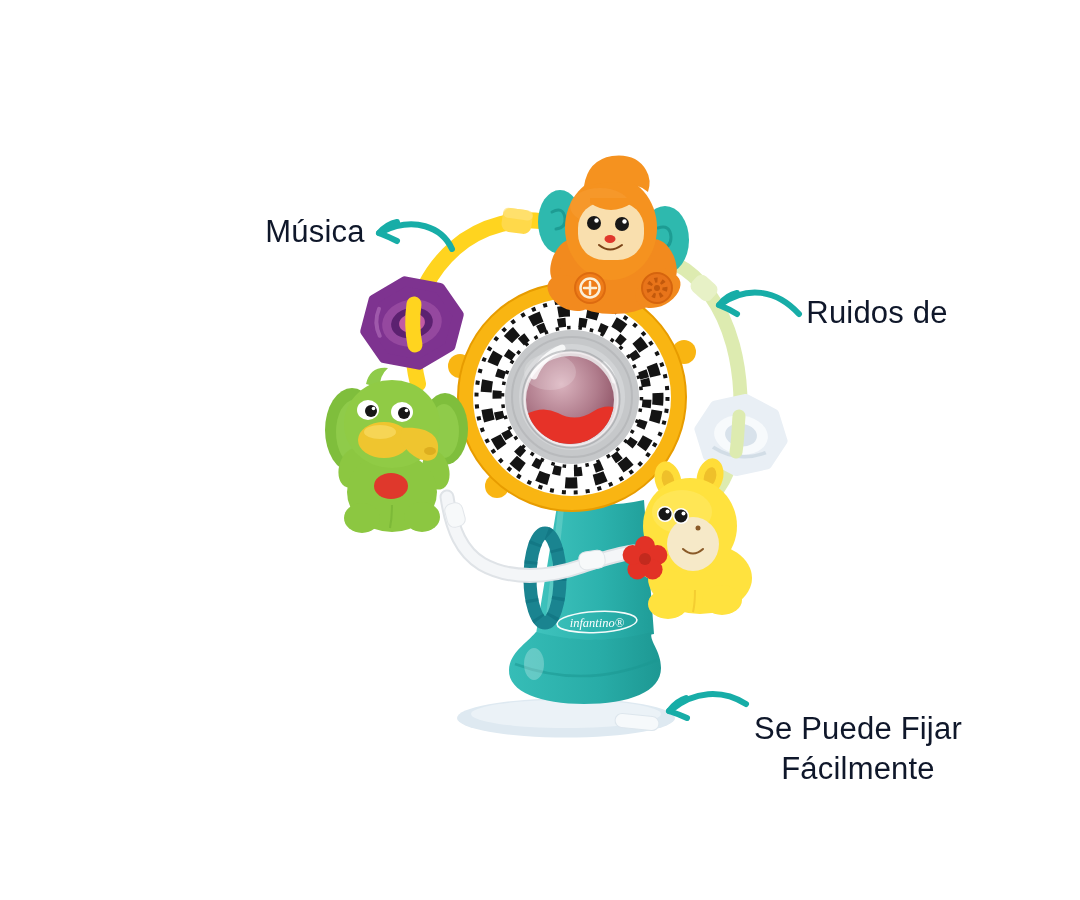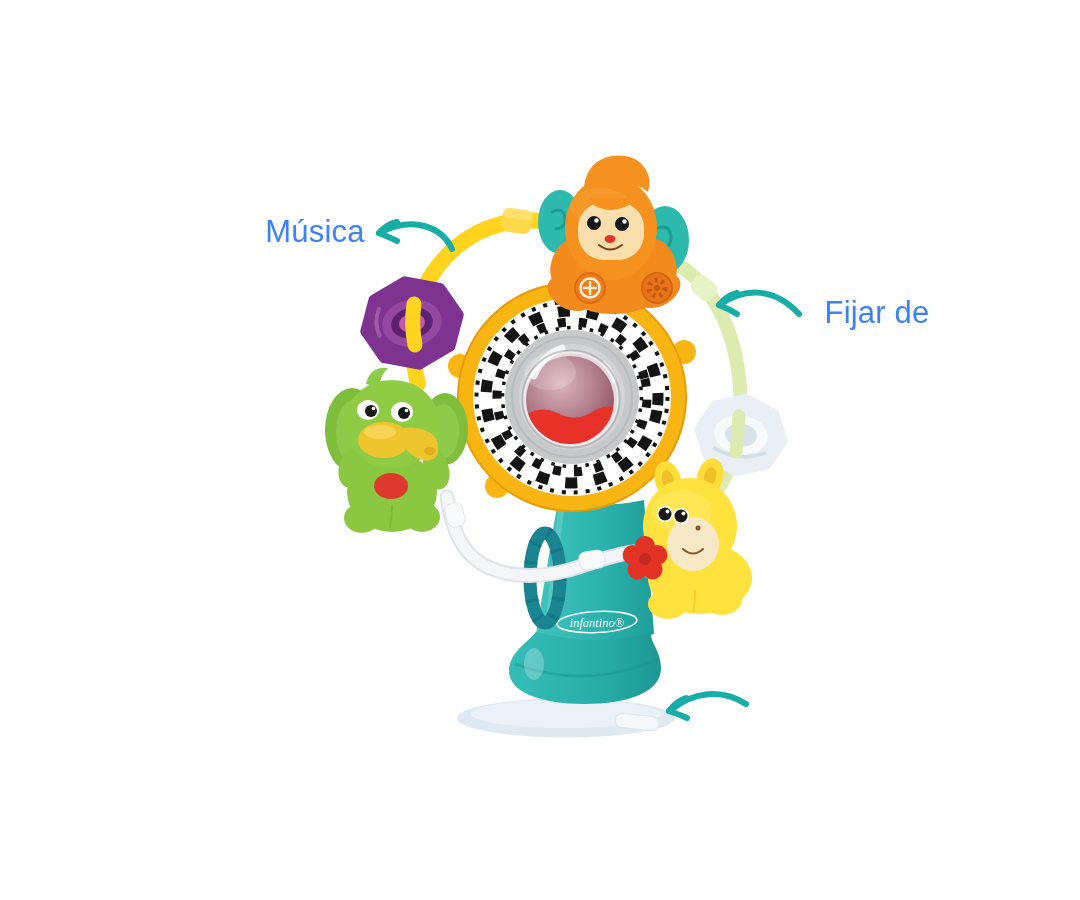--- a/index.html
+++ b/index.html
@@ -1,19 +1,19 @@
 <!DOCTYPE html>
 <html><head>
 <meta charset="utf-8">
 <style>
   html,body{margin:0;padding:0;background:#ffffff;}
   .canvas{position:relative;width:1080px;height:900px;background:#ffffff;overflow:hidden;
           font-family:"Liberation Sans", sans-serif;}
   .toy-svg{position:absolute;left:0;top:0;}
-  .label{position:absolute;color:#3b82f6;font-size:31px;font-weight:500;
+  .label{position:absolute;color:#0f172a;font-size:31px;font-weight:500;
          line-height:40px;text-align:center;letter-spacing:.2px;}
   #label-musica{left:240px;top:212px;width:150px;}
   #label-ruidos{left:756px;top:293px;width:242px;}
   #label-fijar{left:730px;top:709px;width:256px;}
 </style>
 </head>
 <body>
 
 <div class="canvas">
 
@@ -243,17 +243,21 @@
     <g fill="none" stroke-linecap="round" stroke-width="6" stroke="#17ada7">
       <path d="M 746 704 C 722 689, 694 691, 671 710"></path>
       <path d="M 669 711 Q 676 701 686 698"></path>
       <path d="M 669 711 Q 678 714 687 718"></path>
     </g>
   </svg>
 
   <div class="label" id="label-musica">Música</div>
 
   <div class="label" id="label-ruidos">
-    <div>Fijar de</div>
+    <div>Ruidos de</div>
   </div>
 
+  <div class="label" id="label-fijar">
+    <div>Se Puede Fijar</div>
+    <div>Fácilmente</div>
+  </div>
 
 </div>
 
 </body></html>

